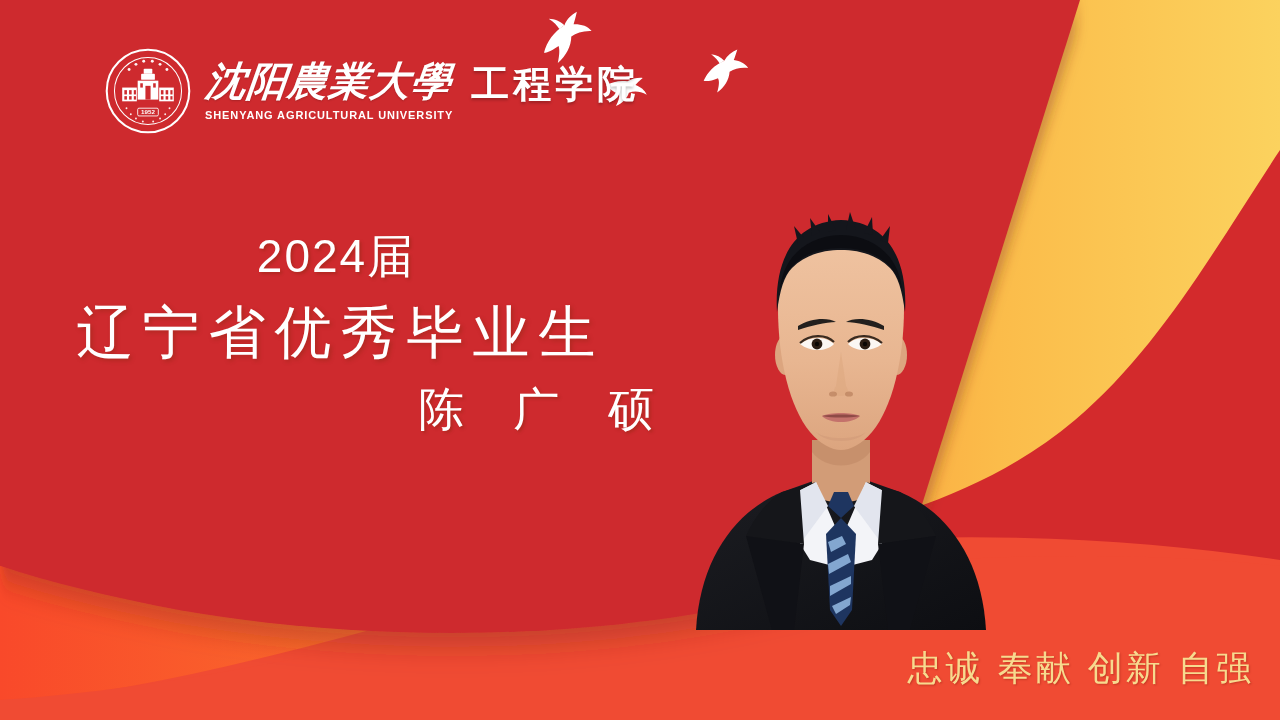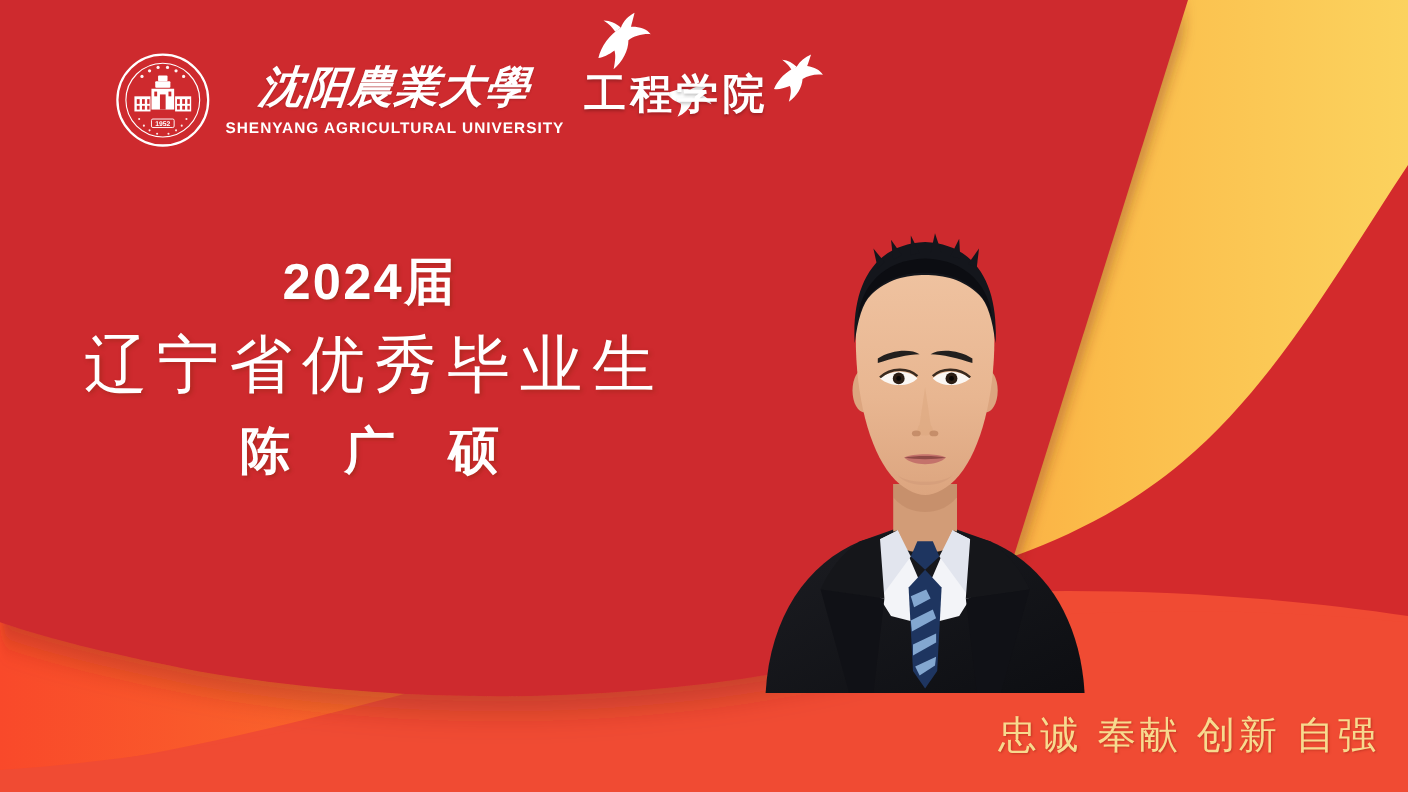--- a/index.html
+++ b/index.html
@@ -39,21 +39,21 @@
   #uni-cn{
     color:#ffffff;font-size:40px;line-height:1;
     font-family:"DejaVu Serif","Liberation Serif",serif;
     font-weight:700;letter-spacing:1px;
     font-style:italic;
     transform:skewX(-6deg);
     text-shadow:0 1px 2px rgba(0,0,0,.18);
     white-space:nowrap;
   }
   #uni-en{
-    color:#ffffff;font-size:14px;line-height:1;
+    color:#ffffff;font-size:11px;line-height:1;
     font-weight:700;letter-spacing:.9px;margin-top:9px;
     white-space:nowrap;
   }
   #college-cn{
     color:#ffffff;font-size:38px;line-height:1;
     letter-spacing:4px;font-weight:700;
     margin-bottom:18px;white-space:nowrap;
     text-shadow:0 2px 3px rgba(0,0,0,.25);
   }
 
@@ -68,34 +68,35 @@
   }
   #portrait svg{display:block;width:330px;height:490px;}
 
   
   #text-block{
     position:absolute;left:0;top:230px;width:672px;
     text-align:center;z-index:26;
   }
   #line-year{
     color:#ffffff;font-size:46px;line-height:1.15;
-    font-weight:700;letter-spacing:2px;
+    font-weight:400;letter-spacing:2px;
     text-shadow:2px 2px 3px rgba(120,40,10,.35);
   }
   #line-honor{
     color:#ffffff;font-size:57px;line-height:1.25;
     font-weight:400;letter-spacing:9px;margin-top:14px;
     text-indent:9px;
     text-shadow:2px 2px 4px rgba(120,40,10,.38);
   }
   #line-name{
     color:#ffffff;font-size:46px;line-height:1.2;
-    font-weight:700;letter-spacing:18px;margin-top:14px;
+    font-weight:400;letter-spacing:18px;margin-top:14px;
     text-indent:18px;
     text-shadow:2px 2px 3px rgba(120,40,10,.35);
+    text-align:right;
   }
   #line-major{
     color:#ffffff;font-size:23px;line-height:1.2;
     font-weight:700;letter-spacing:.5px;margin-top:34px;
     text-shadow:1px 1px 2px rgba(120,40,10,.32);
   }
 
   
   #slogan{
     position:absolute;right:26px;bottom:28px;z-index:30;

